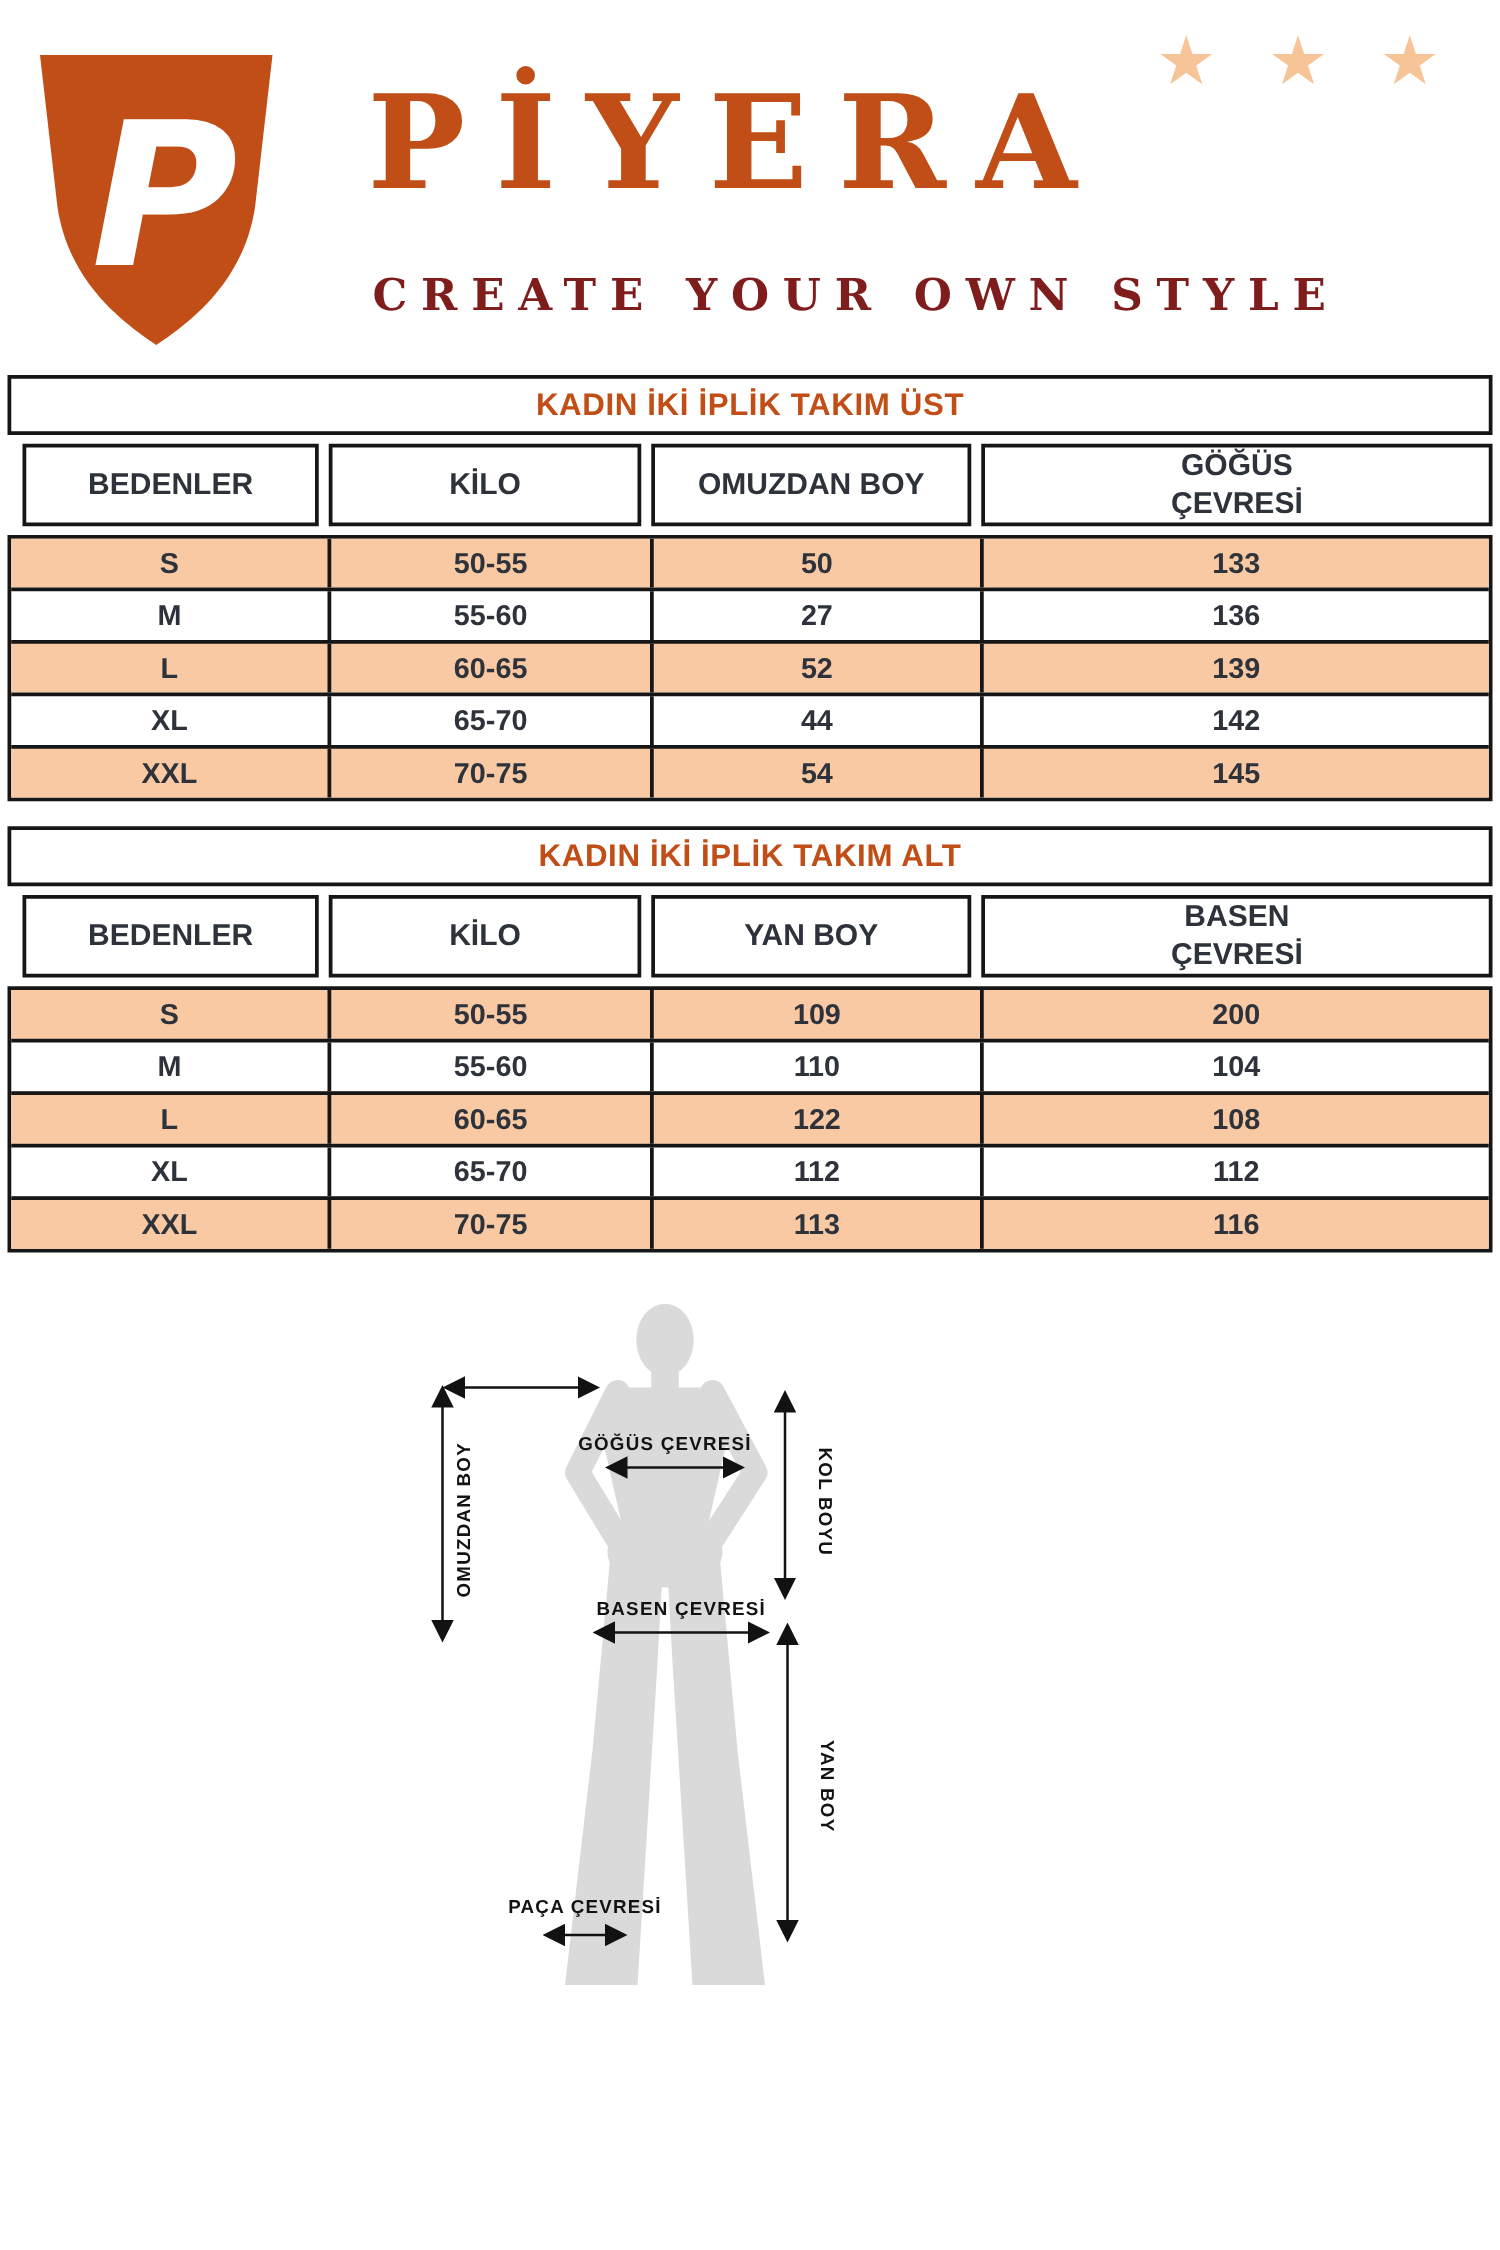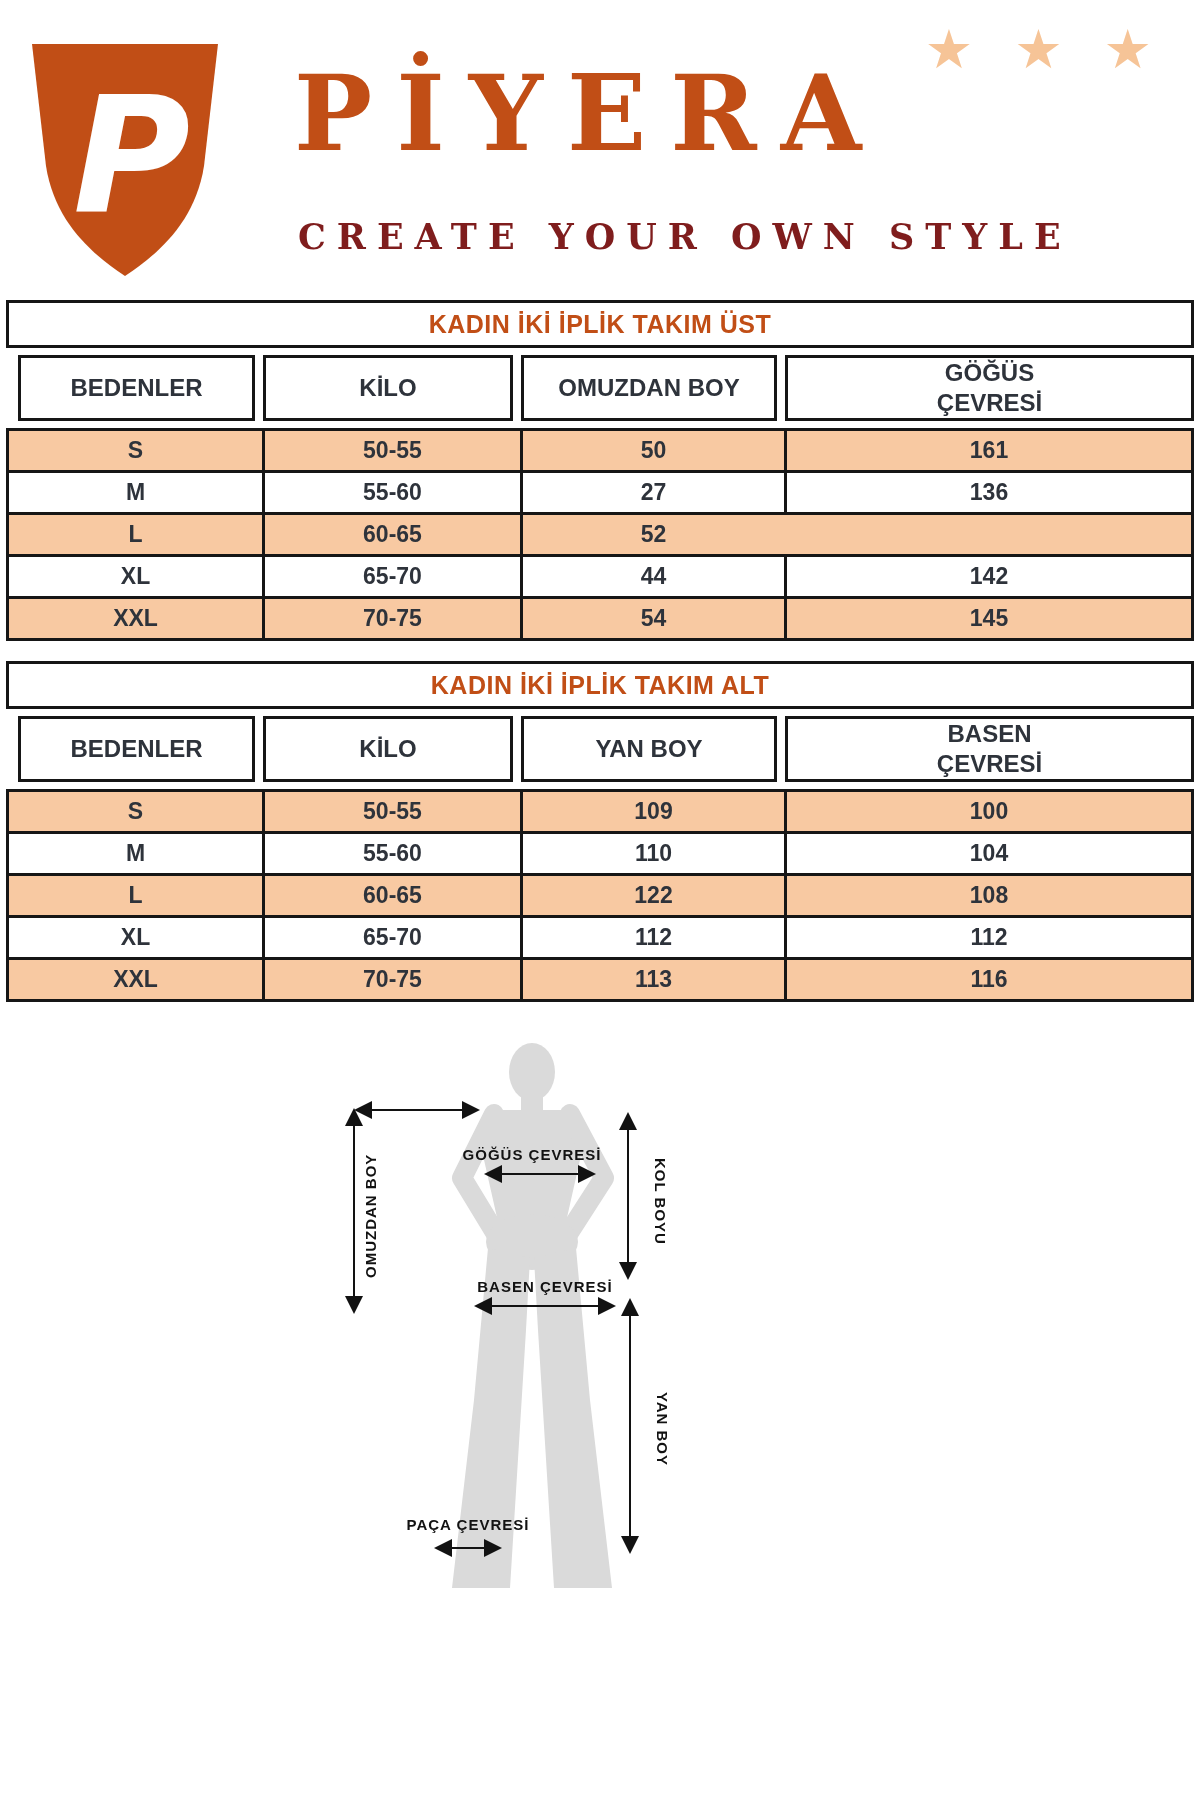--- a/index.html
+++ b/index.html
@@ -88,32 +88,33 @@
       </div>
     <div class="hdr-cell">
         <span class="narrow">GÖĞÜS ÇEVRESİ</span>
       </div>
   </div>
   <div class="data-grid">
     <div class="data-row peach">
       <div class="data-cell">S</div>
       <div class="data-cell">50-55</div>
       <div class="data-cell">50</div>
-      <div class="data-cell">161</div>
+      <div class="data-cell">133</div>
     </div>
     <div class="data-row">
       <div class="data-cell">M</div>
       <div class="data-cell">55-60</div>
       <div class="data-cell">27</div>
       <div class="data-cell">136</div>
     </div>
     <div class="data-row peach">
       <div class="data-cell">L</div>
       <div class="data-cell">60-65</div>
       <div class="data-cell">52</div>
+      <div class="data-cell">139</div>
     </div>
     <div class="data-row">
       <div class="data-cell">XL</div>
       <div class="data-cell">65-70</div>
       <div class="data-cell">44</div>
       <div class="data-cell">142</div>
     </div>
     <div class="data-row peach">
       <div class="data-cell">XXL</div>
       <div class="data-cell">70-75</div>
@@ -137,21 +138,21 @@
       </div>
     <div class="hdr-cell">
         <span class="narrow">BASEN ÇEVRESİ</span>
       </div>
   </div>
   <div class="data-grid">
     <div class="data-row peach">
       <div class="data-cell">S</div>
       <div class="data-cell">50-55</div>
       <div class="data-cell">109</div>
-      <div class="data-cell">100</div>
+      <div class="data-cell">200</div>
     </div>
     <div class="data-row">
       <div class="data-cell">M</div>
       <div class="data-cell">55-60</div>
       <div class="data-cell">110</div>
       <div class="data-cell">104</div>
     </div>
     <div class="data-row peach">
       <div class="data-cell">L</div>
       <div class="data-cell">60-65</div>

